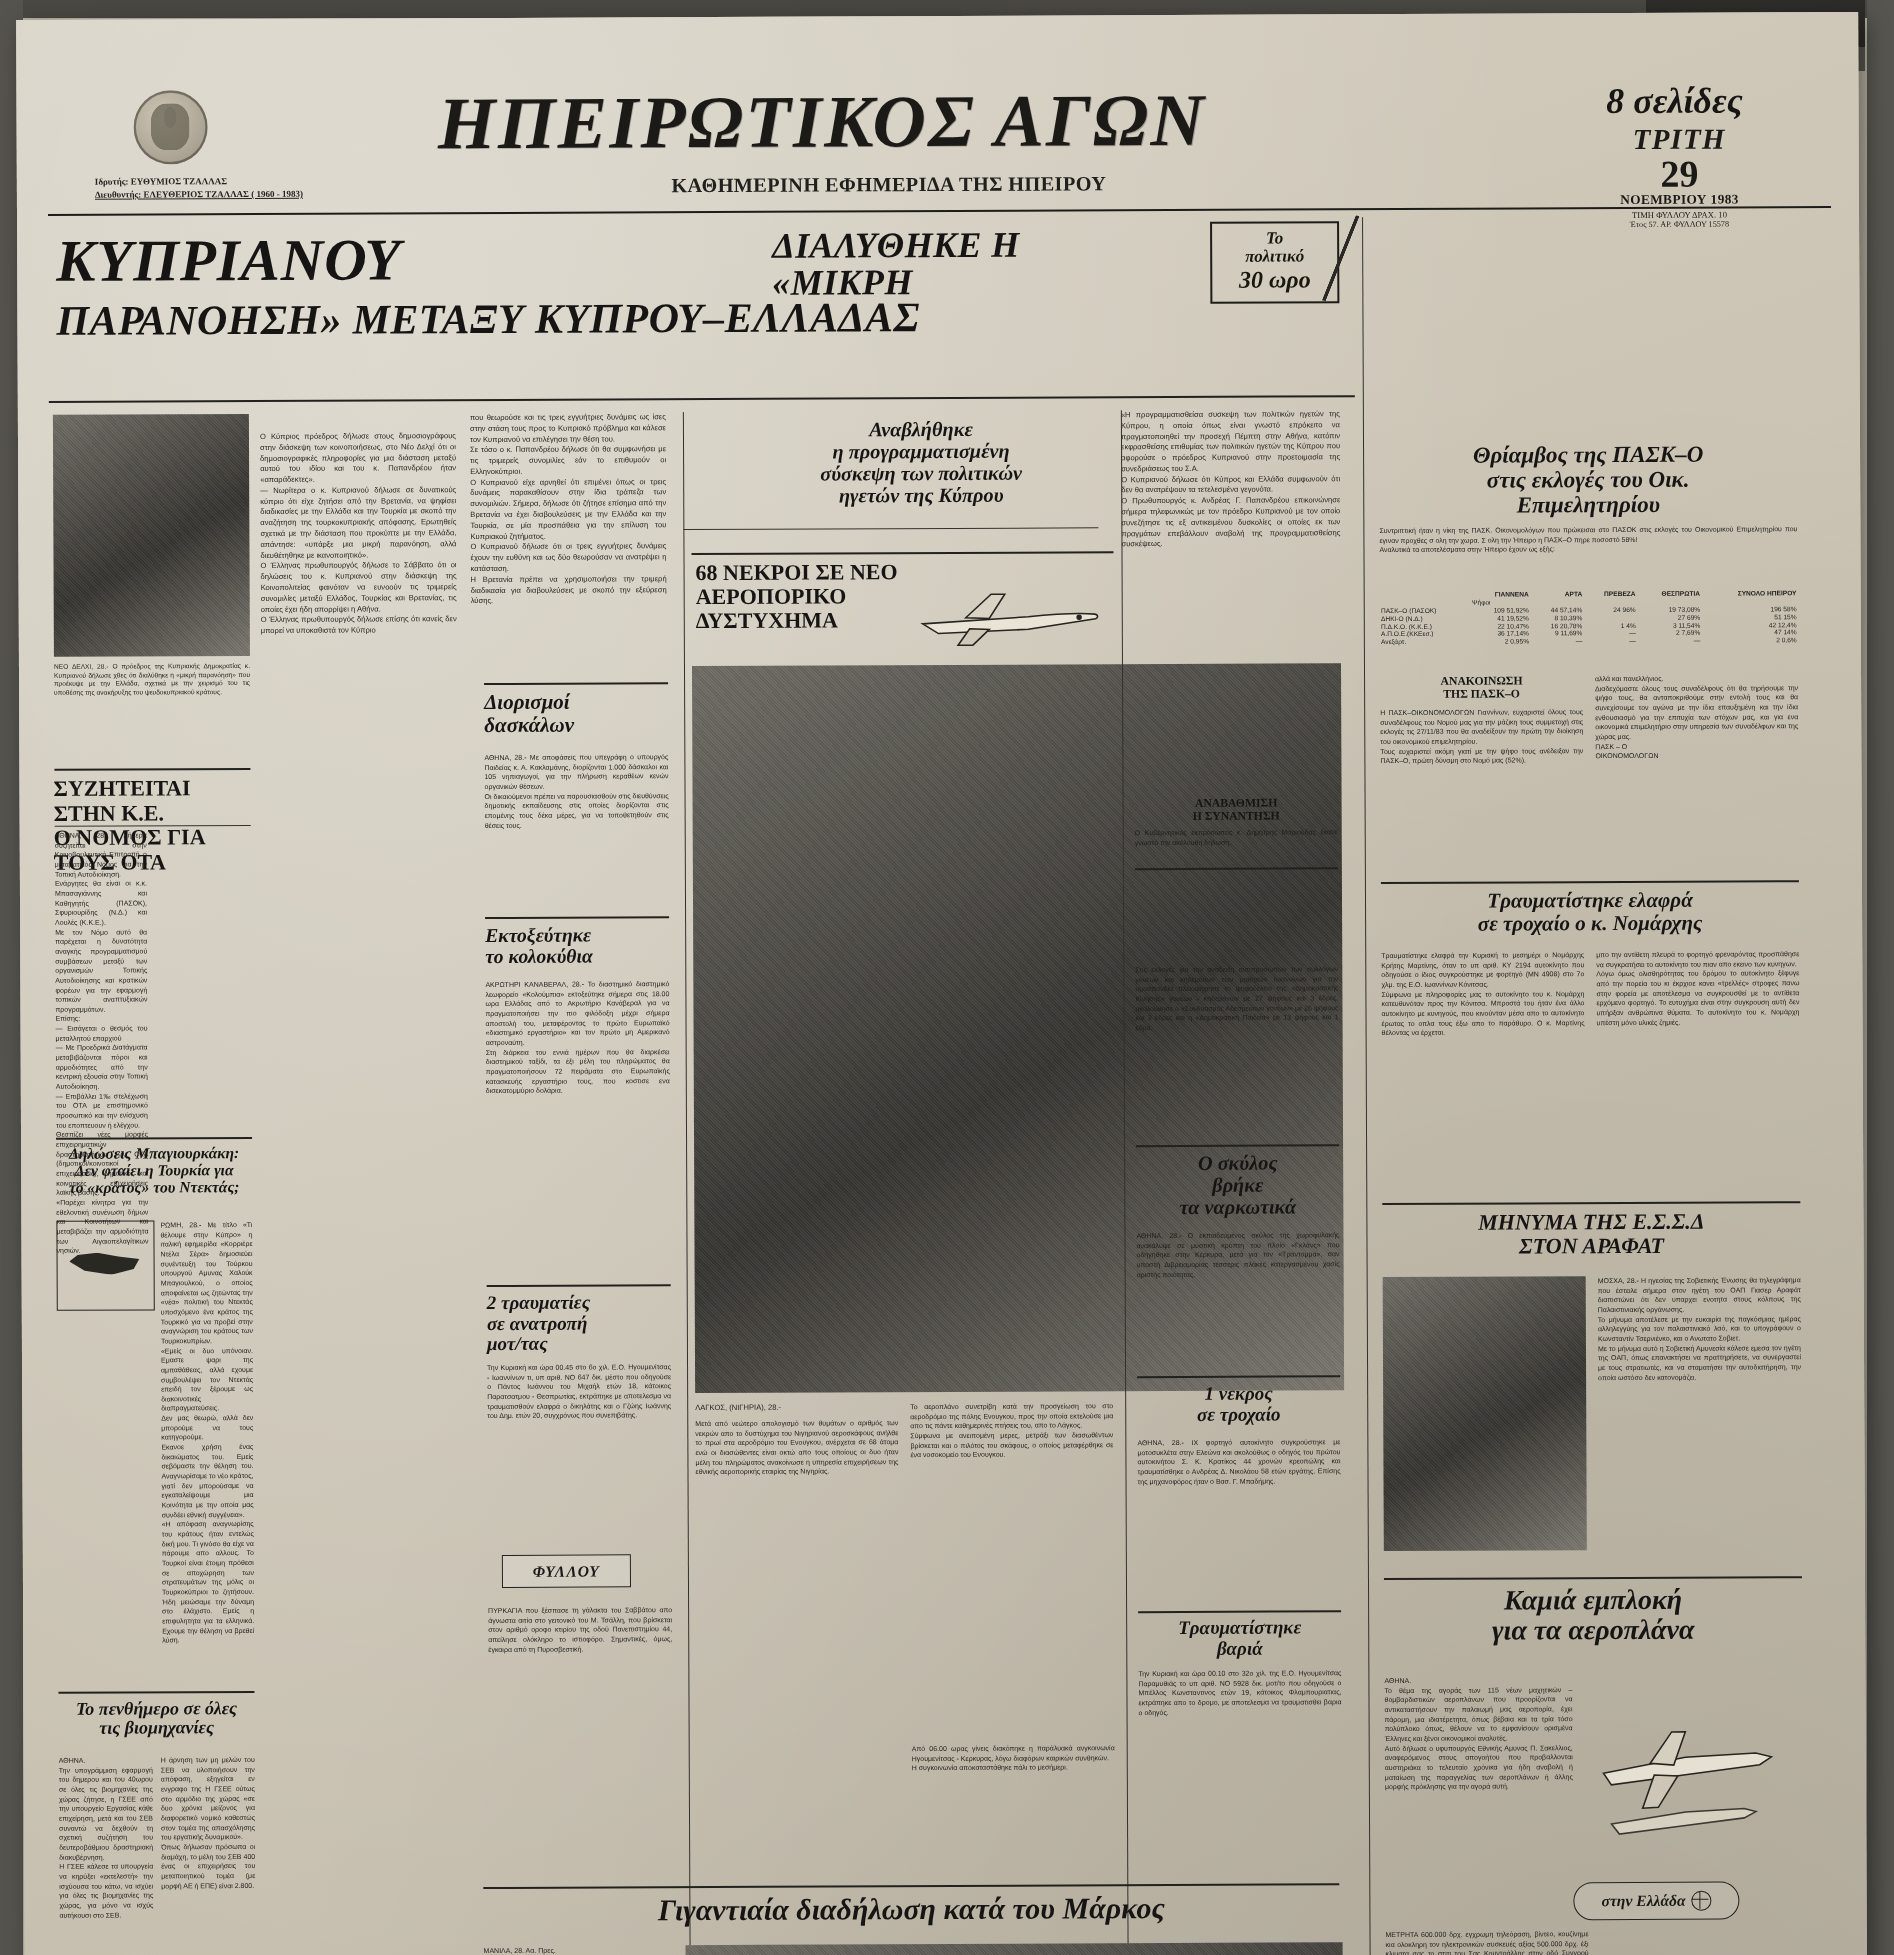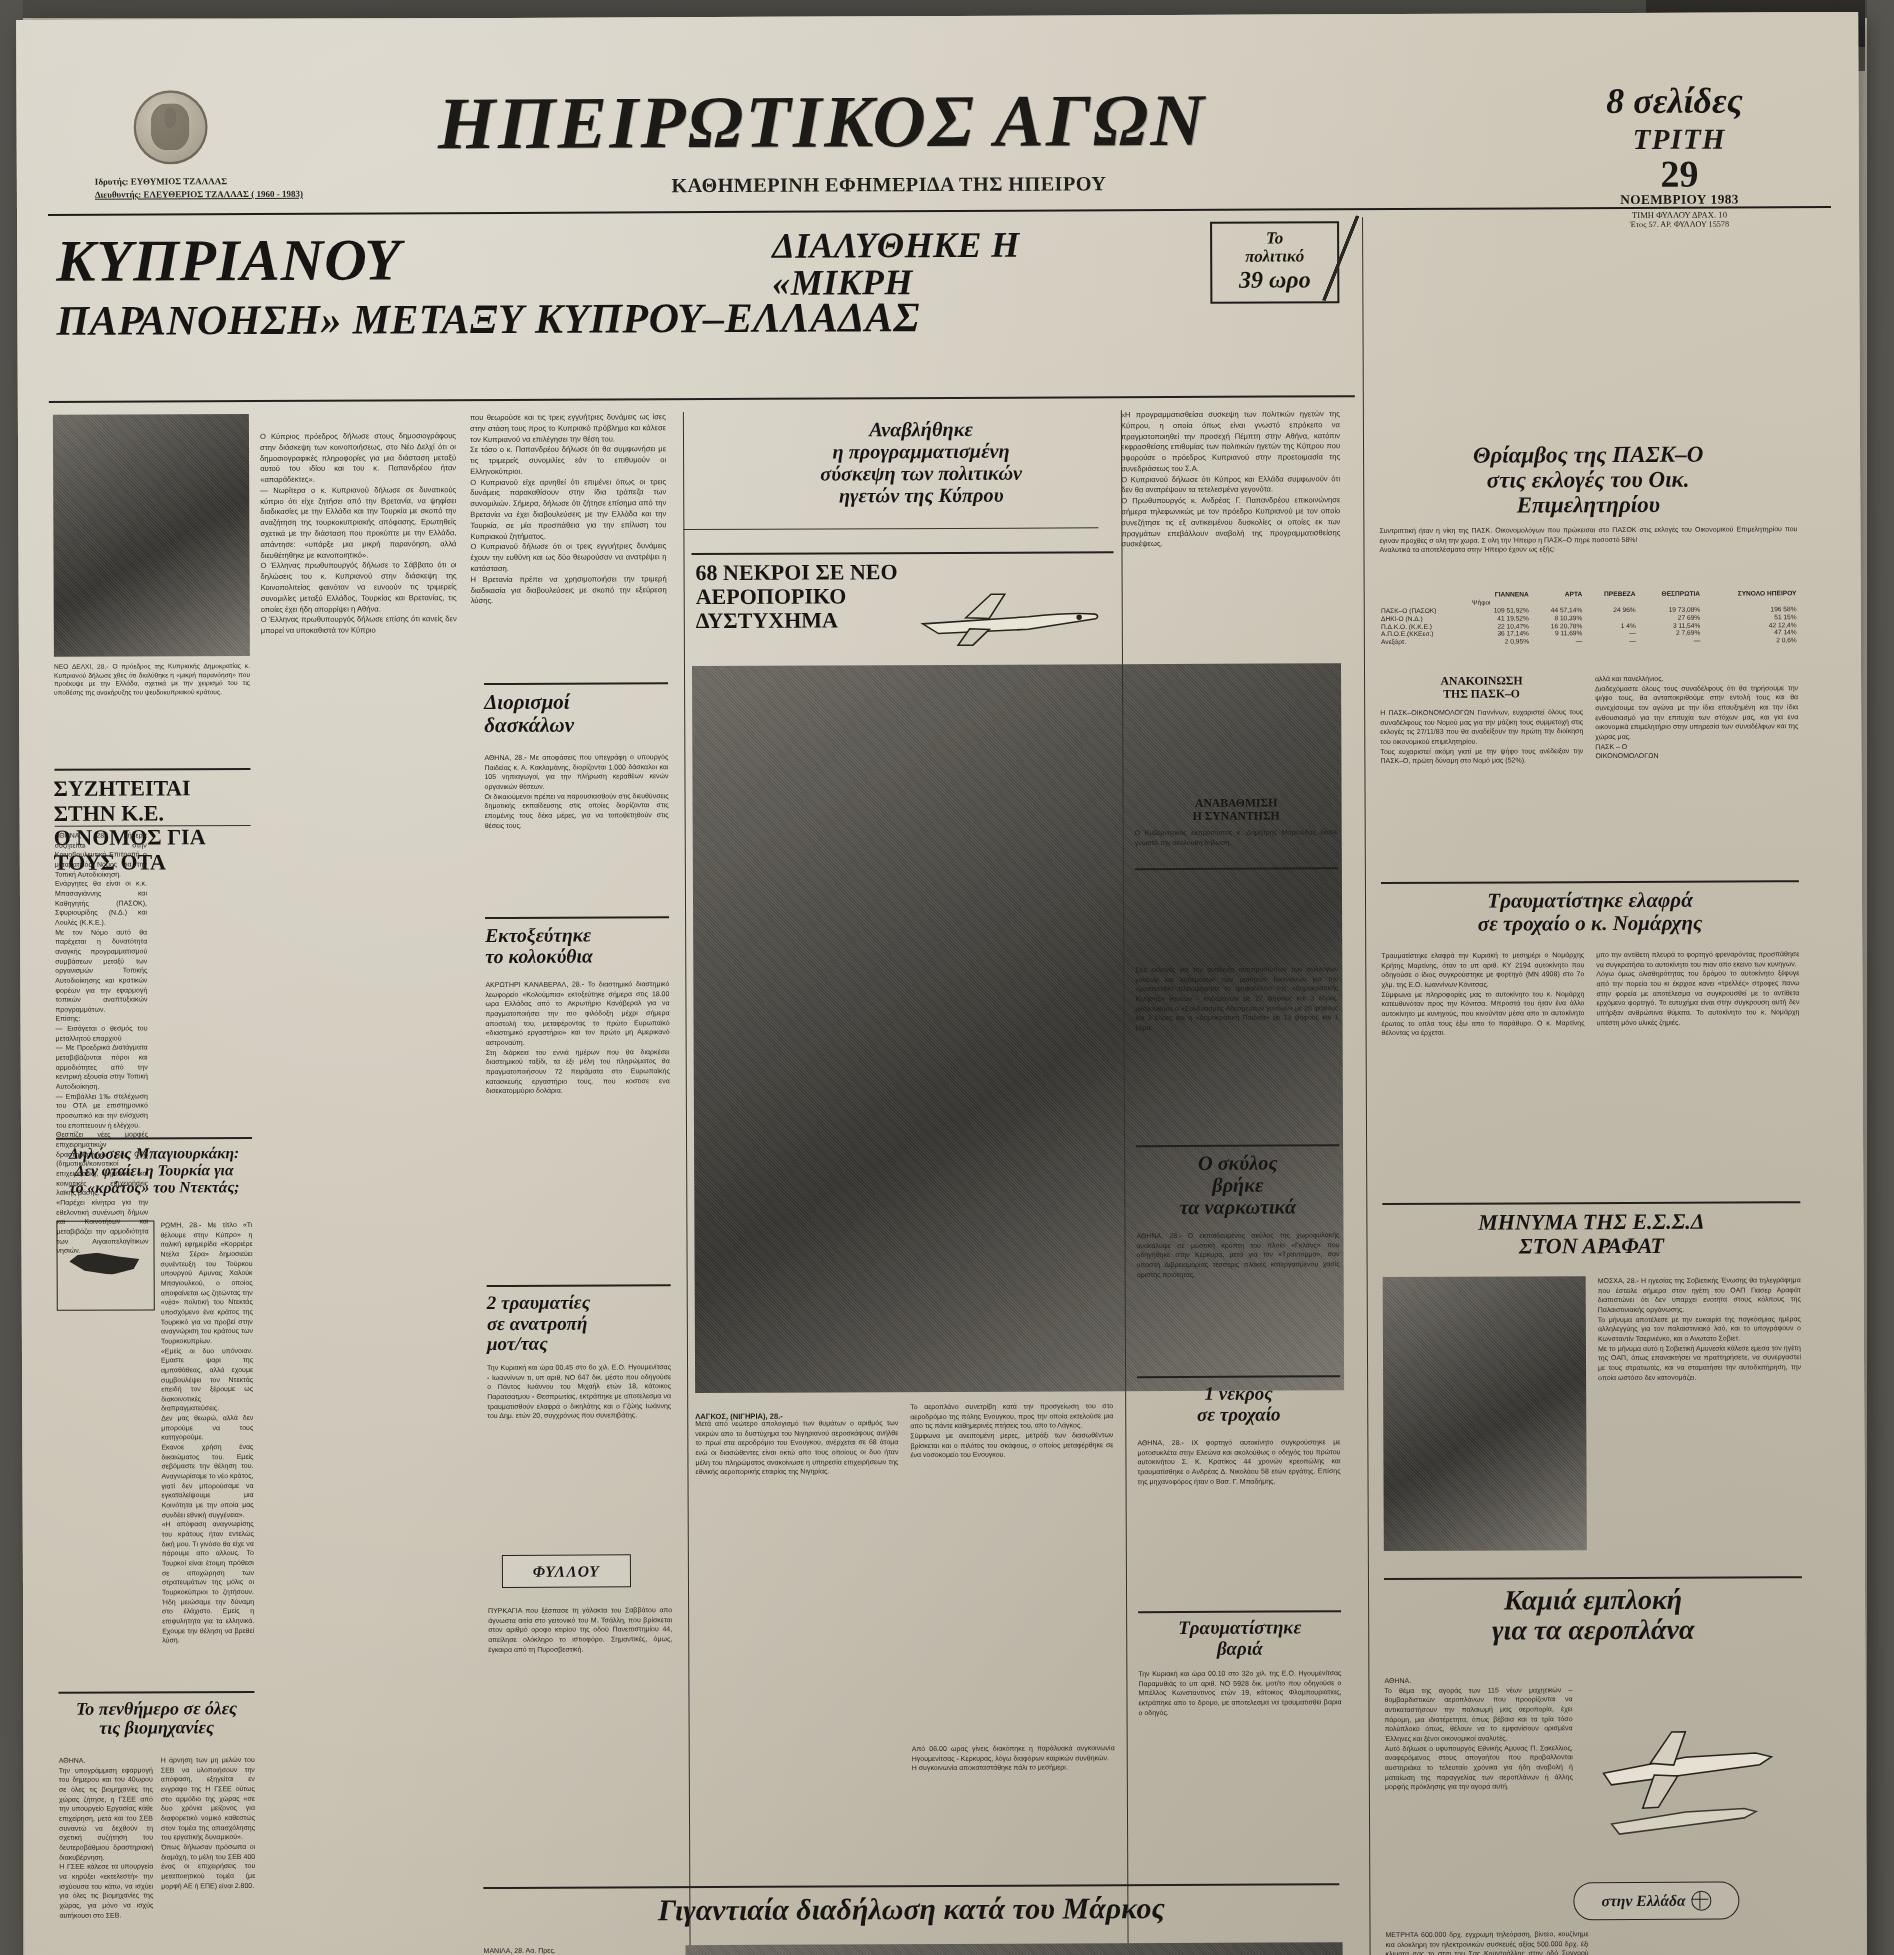--- a/index.html
+++ b/index.html
@@ -120,21 +120,21 @@
     background-image:
       repeating-linear-gradient(45deg, rgba(255,255,255,.05) 0 1.2px, rgba(0,0,0,.05) 1.2px 2.3px),
       linear-gradient(150deg,#6d6a62,#2f2d29 55%,#7b776e 100%);
   }
   .caption{font-family:"Liberation Sans", sans-serif;font-size:6.6px;line-height:1.3;color:#201f1c;text-align:justify;}
 
   
   .restab{font-family:"Liberation Sans",sans-serif;font-size:6.6px;color:#1e1d1a;width:100%;border-collapse:collapse;}
   .restab td,.restab th{padding:0.4px 1.2px;text-align:right;white-space:nowrap;}
   .restab td:first-child,.restab th:first-child{text-align:left;}
-  .dateline{font-weight:bold;margin-top:9px;}
+  .dateline{font-weight:normal;}
   .plane{position:absolute;}
   .stamp-ellada{
     position:absolute;border:1.2px solid #23221e;border-radius:23.5px;
     font-family:"Liberation Serif",serif;font-style:italic;font-weight:bold;font-size:15.6px;
     color:#1a1916;display:flex;align-items:center;justify-content:center;gap:5.5px;
     background:rgba(255,255,255,.12);
   }
   .globe{width:18px;height:18px;border-radius:50%;border:1.2px solid #23221e;position:relative;}
   .globe:before{content:"";position:absolute;left:-0.4px;top:7.4px;width:17px;height:0.8px;background:#23221e;}
   .globe:after{content:"";position:absolute;left:7.4px;top:-0.4px;width:0.8px;height:17px;background:#23221e;}
@@ -178,21 +178,21 @@
     <div class="rule" style="left:31px;top:194px;width:1783px;height:2.3px;"></div>
 
     <div id="headline-area">
       <div class="hl-main" id="hl-1">ΚΥΠΡΙΑΝΟΥ</div>
       <div class="hl-main" id="hl-2" style="white-space:pre-line">ΔΙΑΛΥΘΗΚΕ Η
 «ΜΙΚΡΗ</div>
       <div class="hl-main" id="hl-3">ΠΑΡΑΝΟΗΣΗ» ΜΕΤΑΞΥ ΚΥΠΡΟΥ–ΕΛΛΑΔΑΣ</div>
       <div id="politiko-box">
         <div>Το</div>
         <div>πολιτικό</div>
-        <div class="big">39 ωρο</div>
+        <div class="big">30 ωρο</div>
       </div>
       <div id="pen-art"></div>
     </div>
 
     <div class="hrule-thick" style="left:31px;top:381px;width:1306px;"></div>
     <div class="vrule" style="left:1345px;top:203px;height:2440px;"></div>
 
     <div class="photo grain" style="left:35px;top:395px;width:196px;height:242px;"></div>
     <div class="caption" style="position:absolute;left:35px;top:643px;width:196px;">ΝΕΟ ΔΕΛΧΙ, 28.- Ο πρόεδρος της Κυπριακής Δημοκρατίας κ. Κυπριανού δήλωσε χθες ότι διαλύθηκε η «μικρή παρανόηση» που προέκυψε με την Ελλάδα, σχετικά με την χειρισμό του τις υποθέσης της ανακήρυξης του ψευδοκυπριακού κράτους.</div>
 

